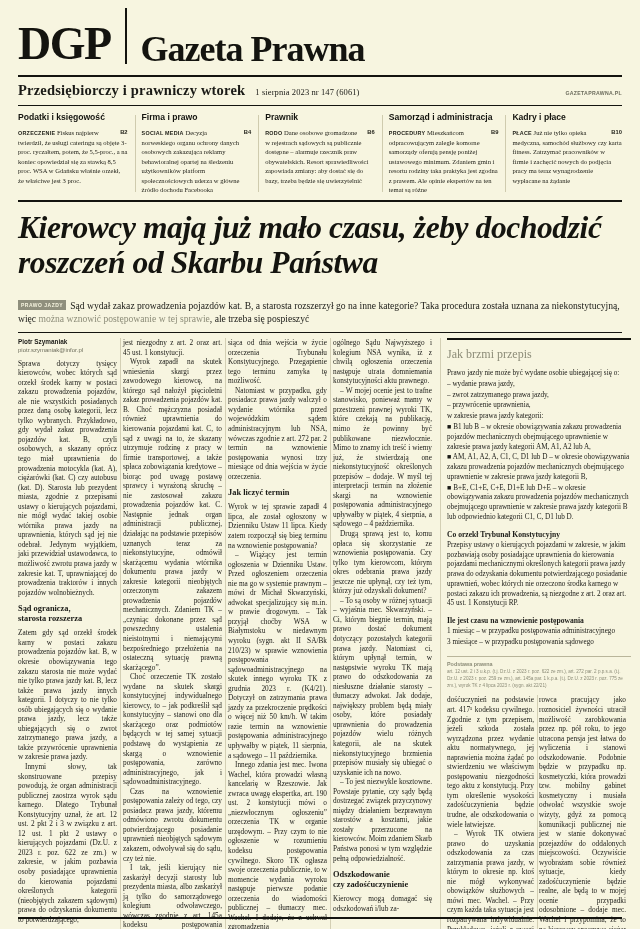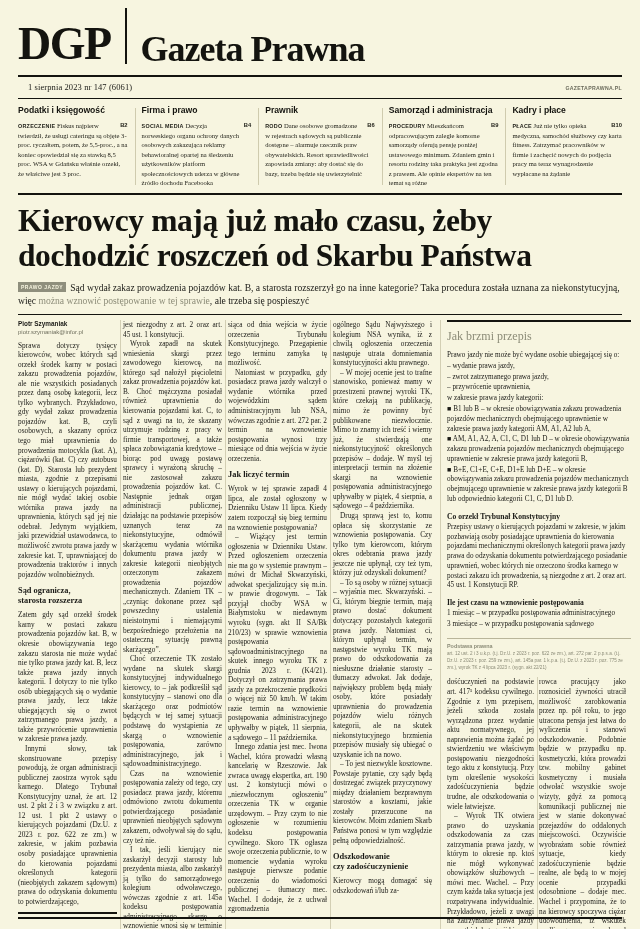--- a/index.html
+++ b/index.html
@@ -86,22 +86,23 @@
   }
   .teasers-rule { height:2px; background:#14140f; margin-bottom: 4px; }
 
   
   .headline {
     font-family:"Liberation Serif", serif;
     font-weight:700;
     font-size: 31.5px;
     line-height: 1.10;
     letter-spacing:-0.4px;
-    margin: 9px 0 7px 0;
+    margin: 9px 0 18px 0;
     color:#14140f;
+    font-style:italic;
   }
   .lede {
     font-size: 9.6px; line-height: 1.38; margin-bottom: 7px;
   }
   .lede-tag {
     display:inline-block;
     background:#8f8f7d; color:#f7f5e0;
     font-family:"Liberation Sans", sans-serif;
     font-weight:700; font-size:5px; letter-spacing:0.5px;
     padding: 1.5px 3px; vertical-align: 2px; margin-right:4px;
@@ -182,20 +183,21 @@
 <div class="page">
 
   <div class="masthead">
     <div class="logo-dgp">DGP</div>
     <div class="logo-divider"></div>
     <div class="logo-title">Gazeta Prawna</div>
   </div>
   <div class="masthead-rule"></div>
 
   <div class="subhead-row">
+    <div class="subhead-title">Przedsiębiorczy i prawniczy wtorek</div>
     <div class="subhead-date">1 sierpnia 2023 nr 147 (6061)</div>
     <div class="subhead-site">GAZETAPRAWNA.PL</div>
   </div>
   <div class="thin-rule"></div>
 
   <div class="teasers">
     <div class="teaser">
       <div class="teaser-head">Podatki i księgowość</div>
       <div class="teaser-body"><span class="teaser-page">B2</span><span class="teaser-kicker">ORZECZENIE</span> <span>Fiskus najpierw twierdził, że usługi cateringu są objęte 3-proc. ryczałtem, potem, że 5,5-proc., a na koniec opowiedział się za stawką 8,5 proc. WSA w Gdańsku właśnie orzekł, że właściwe jest 3 proc.</span></div>
     </div>

